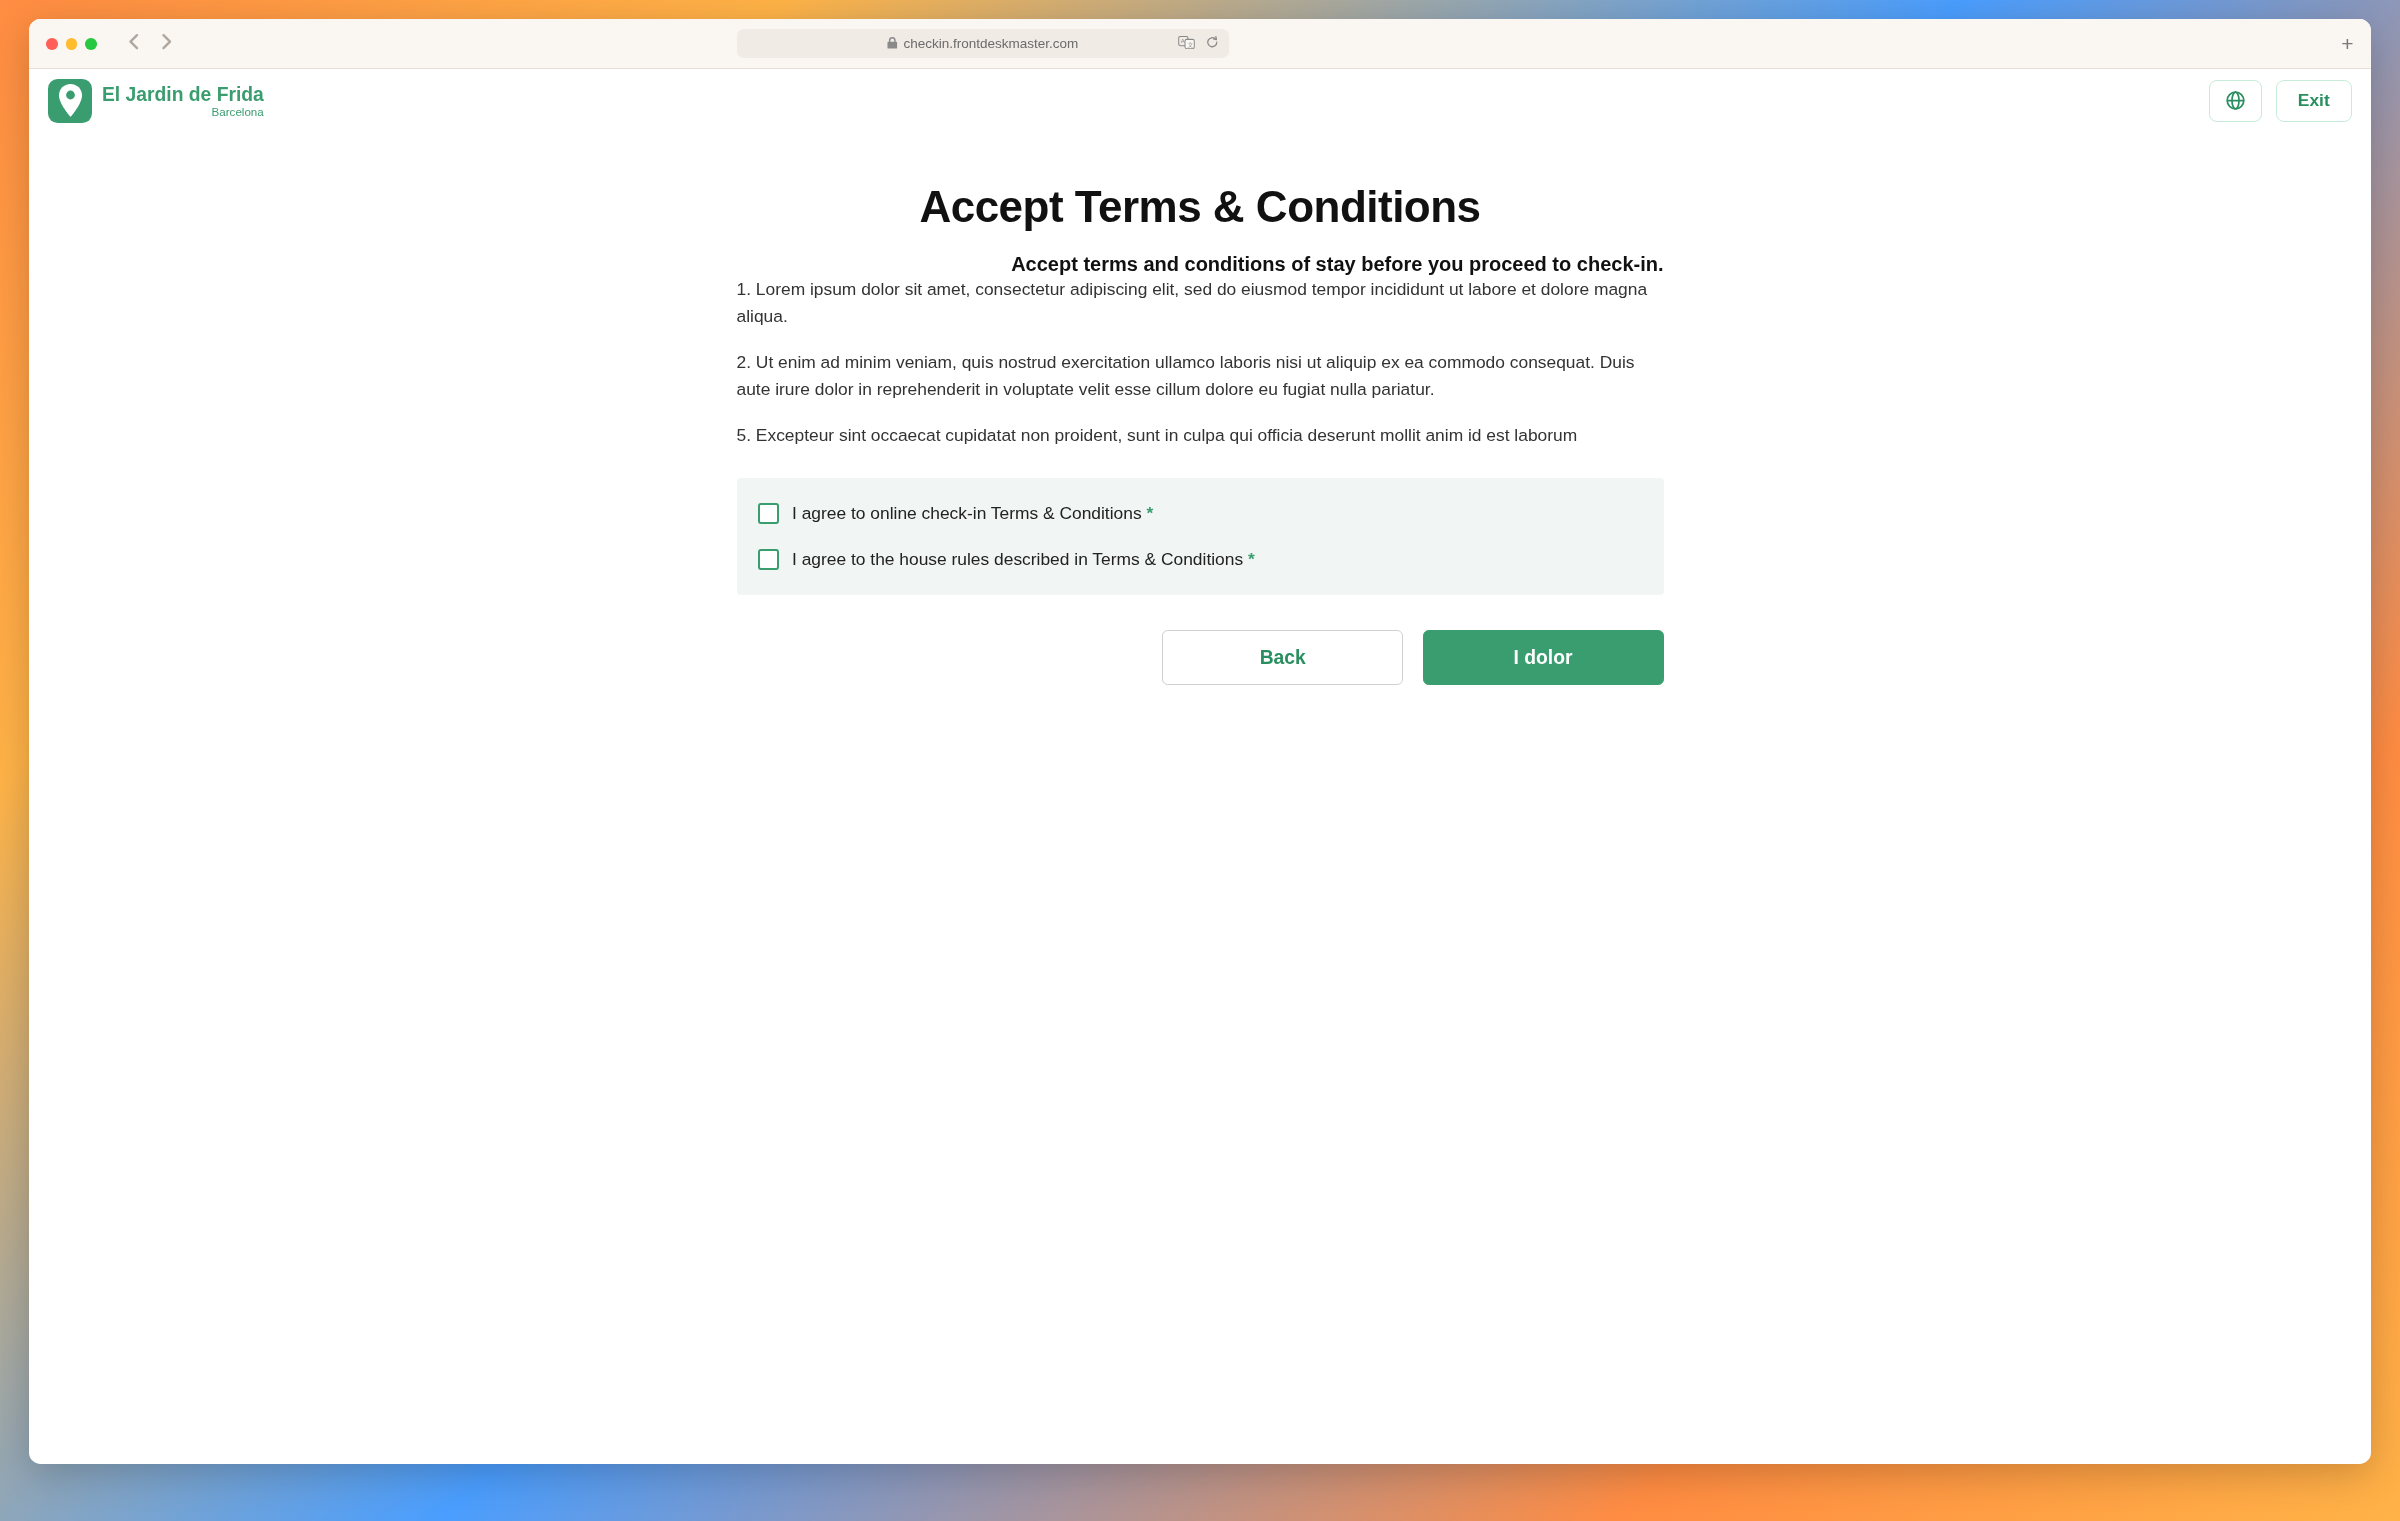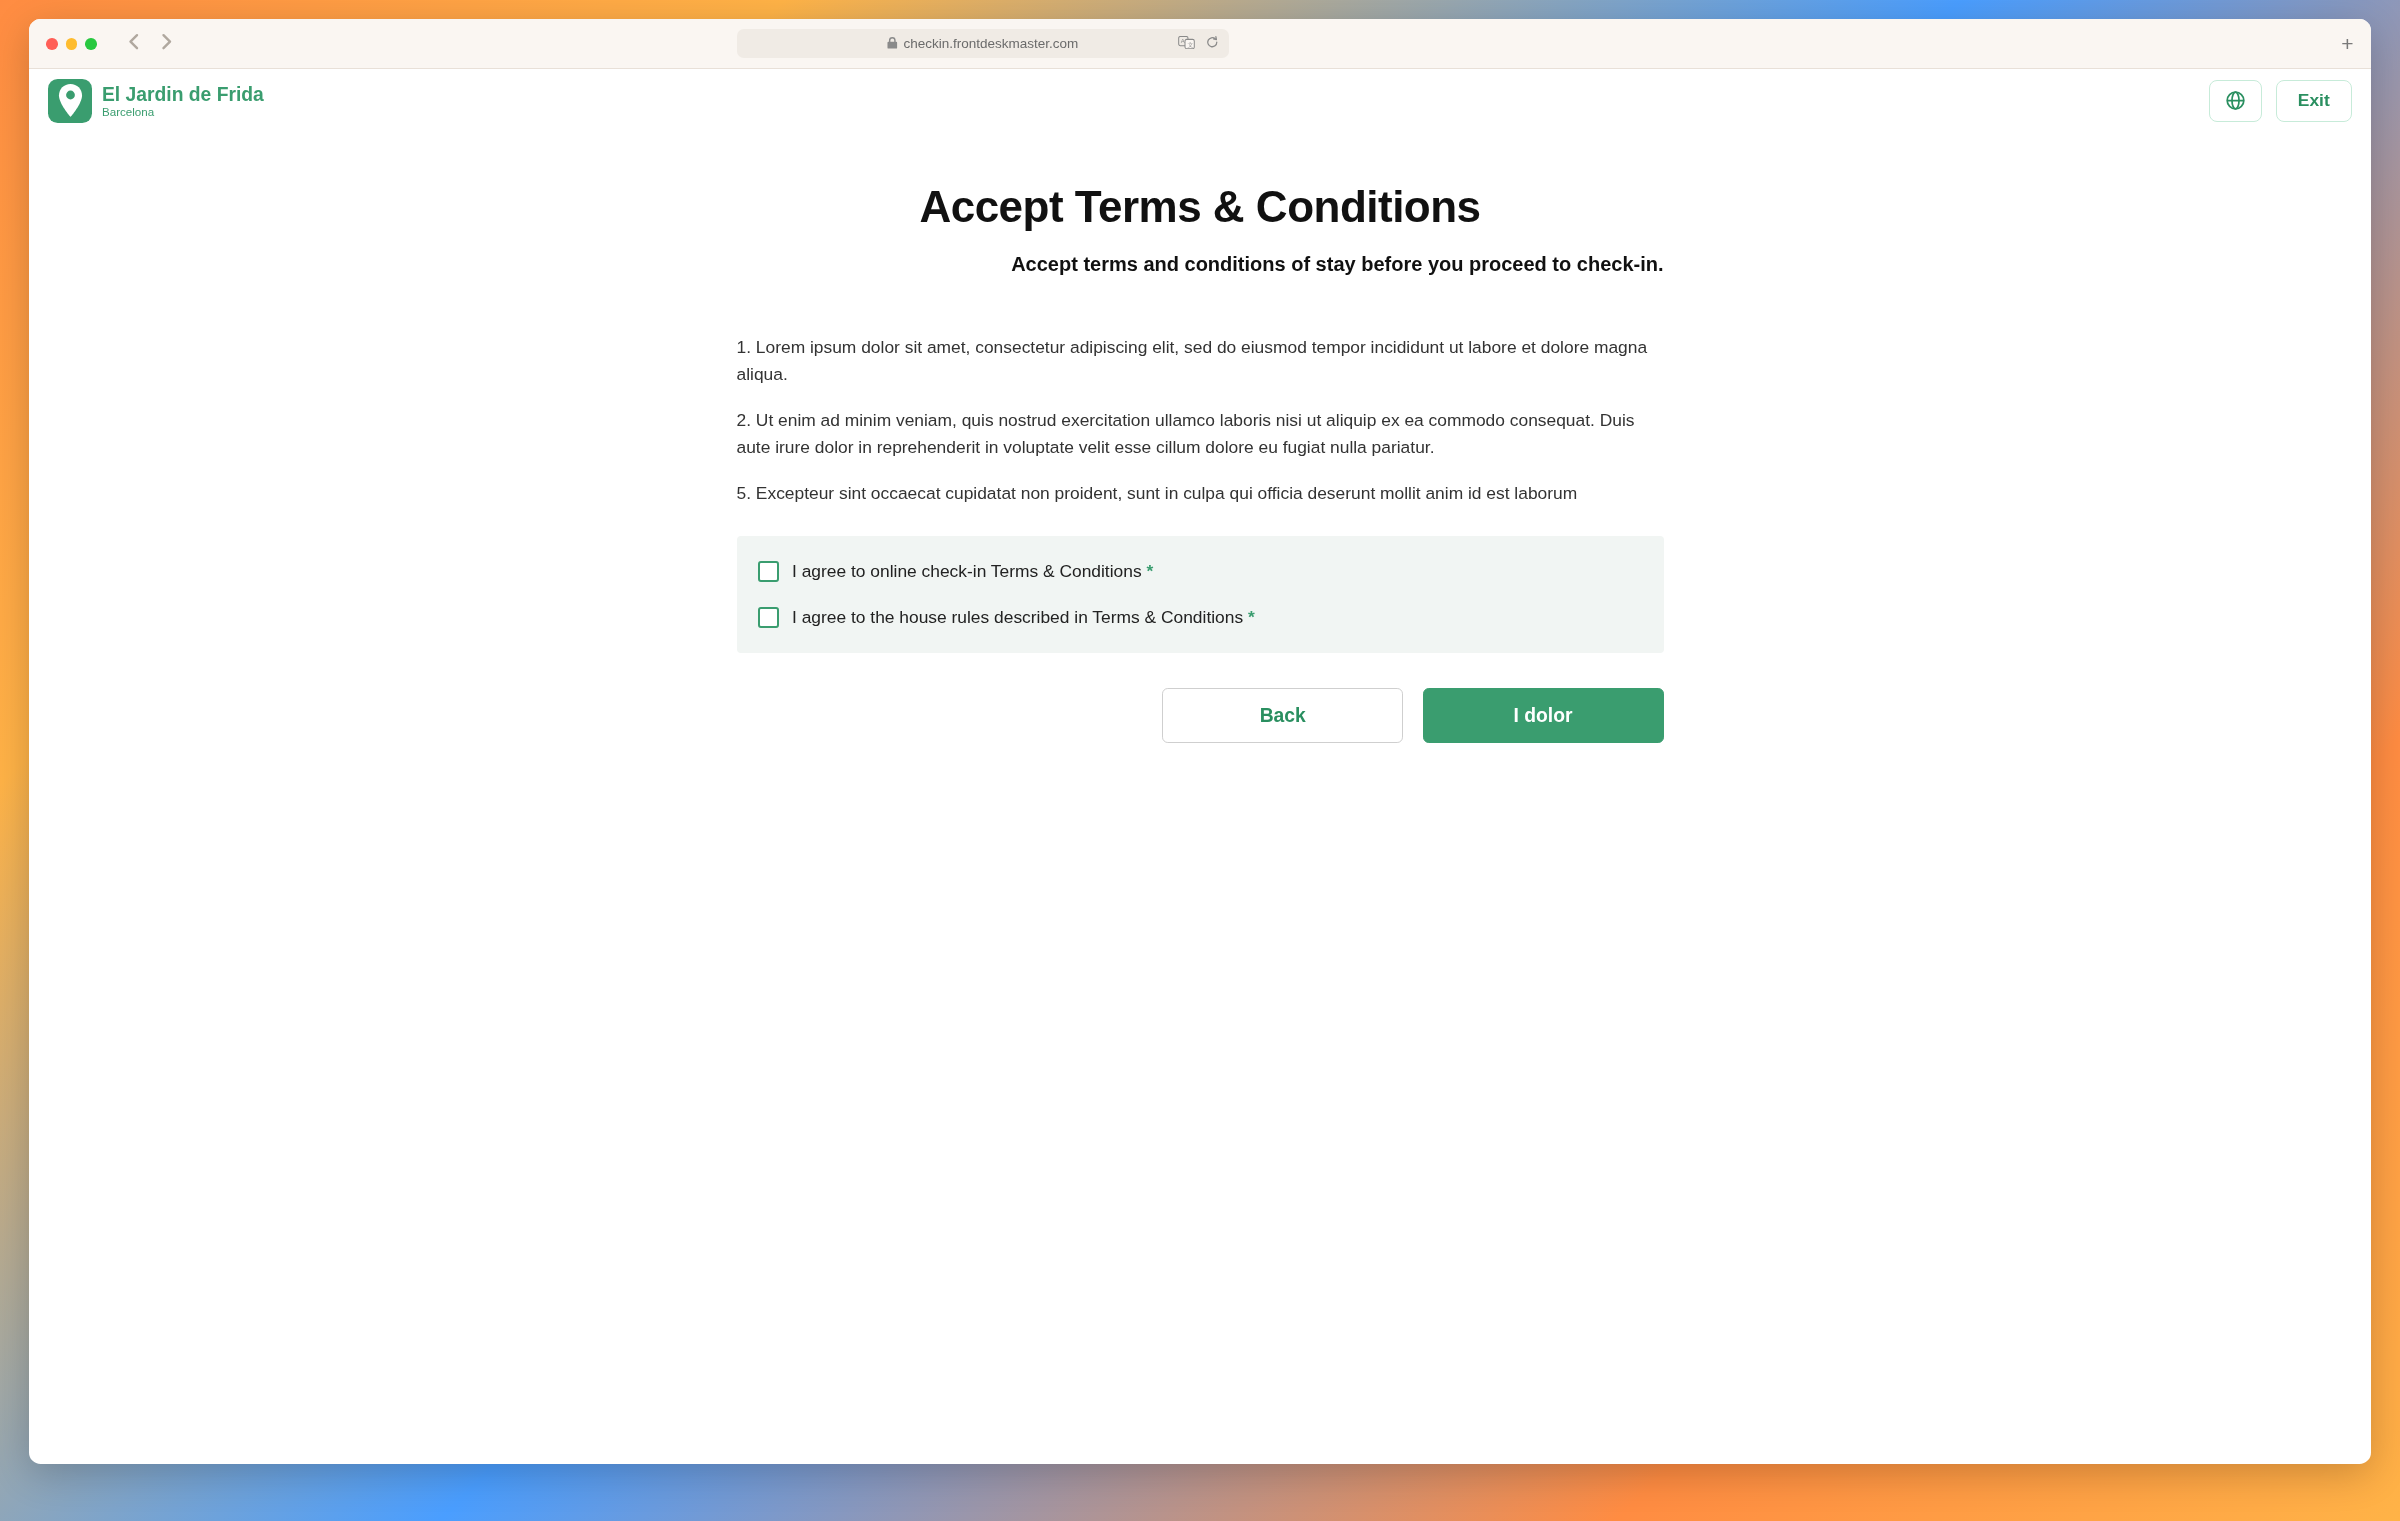--- a/index.html
+++ b/index.html
@@ -59,21 +59,21 @@
   .lock-icon { font-size: 11.6px; color:#8a8a8a; }
   .plus-btn { margin-left: auto; color:#7a7a7a; font-size: 21px; font-weight:300; cursor:pointer; }
 
   .app-header {
     display: flex;
     align-items: center;
     justify-content: space-between;
     padding: 9.7px 19.3px;
     border-bottom: 1px solid transparent;
   }
-  .logo-block { display: flex; align-items: center; gap: 9.7px; }
+  .logo-block { display: flex; align-items: center; gap: 9.7px; text-align: right; }
   .logo-mark {
     width: 44px; height: 44px;
     background: #3a9d6f;
     border-radius: 9.7px;
     display:flex; align-items:center; justify-content:center;
   }
   .logo-text { display:flex; flex-direction:column; }
   .hotel-name { color:#3a9d6f; font-weight:700; font-size:19.3px; line-height:1.1; }
   .hotel-loc { color:#3a9d6f; font-size:11.6px; font-weight:500; }
   .header-actions { display:flex; gap:13.5px; }
@@ -94,21 +94,21 @@
     flex: 1;
     overflow: auto;
     display: flex;
     flex-direction: column;
     align-items: center;
     padding: 48px 19.3px 29px;
   }
   .inner { width: 100%; max-width: 927px; }
   .title { font-size: 44px; font-weight: 800; text-align:center; color:#111; letter-spacing: -0.5px;}
   .subtitle { font-size: 20px; font-weight: 700; text-align:right; margin-top: 21px; color:#111;}
-  .terms-body { margin-top: 58px; color:#333; font-size:17.4px; line-height:1.55; }
+  .terms-body { color:#333; font-size:17.4px; line-height:1.55; }
   .terms-body p { margin-bottom: 19.3px; }
 
   .consent-box {
     background:#f1f5f3;
     border-radius: 3.9px;
     padding: 19.3px 21px;
     margin-top: 29px;
   }
   .consent-row { display:flex; align-items:center; gap:13.5px; padding: 5.8px 0; }
   .consent-row + .consent-row { margin-top: 13.5px; }

